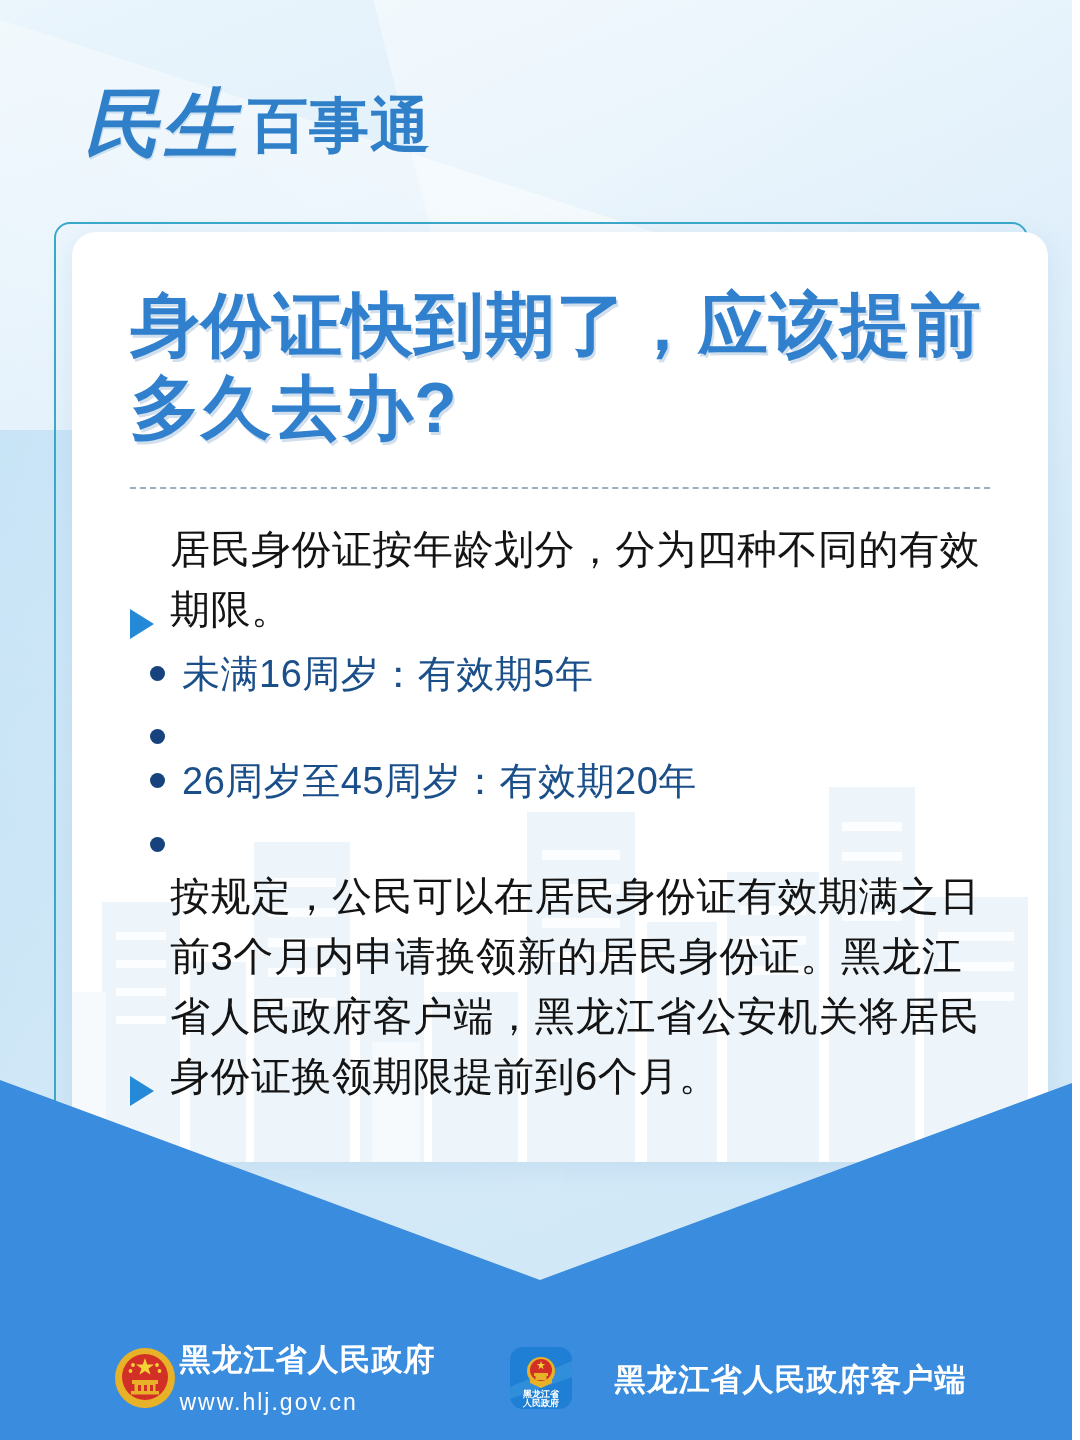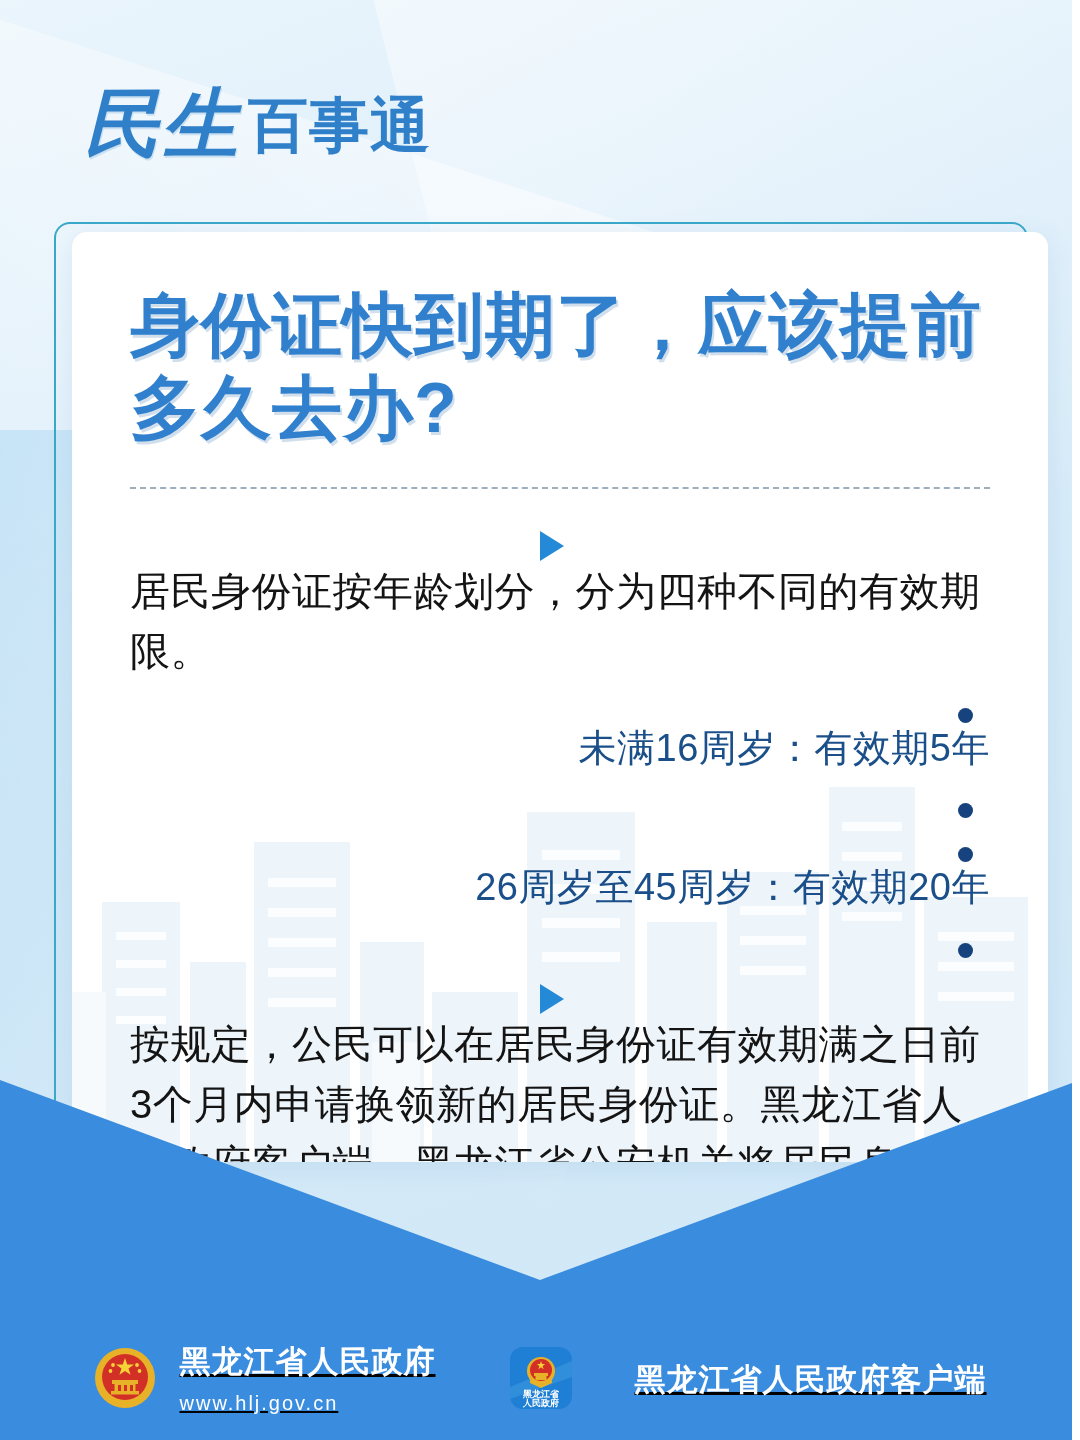--- a/index.html
+++ b/index.html
@@ -92,21 +92,21 @@
   }
 
   
   .card {
     position: absolute;
     left: 72px;
     top: 232px;
     width: 976px;
     height: 930px;
     background: #ffffff;
-    border-radius: 15px;
+    border-radius: 24px;
     box-shadow: 0 6px 26px rgba(90,150,200,0.14);
     z-index: 4;
     overflow: hidden;
   }
 
   
   .city {
     position: absolute;
     left: 0;
     bottom: 0;
@@ -136,23 +136,22 @@
   .divider {
     margin: 38px 0 30px 0;
     border: 0;
     border-top: 2px dashed #7d93a8;
     opacity: 0.75;
   }
 
   
   .bullet-row {
     display: flex;
-    align-items: center;
+    align-items: flex-end;
     margin-bottom: 10px;
-    flex-direction: column;
   }
   .tri-marker {
     flex: 0 0 auto;
     width: 0;
     height: 0;
     border-top: 15px solid transparent;
     border-bottom: 15px solid transparent;
     border-left: 24px solid #2489d6;
     margin-top: 12px;
     margin-right: 16px;
@@ -166,23 +165,22 @@
   }
 
   
   .sub-list {
     margin: 6px 0 14px 0;
     padding: 0;
     list-style: none;
   }
   .sub-item {
     display: flex;
-    align-items: flex-end;
+    align-items: flex-start;
     margin-bottom: 12px;
-    flex-direction: column;
   }
   .dot-marker {
     flex: 0 0 auto;
     width: 15px;
     height: 15px;
     border-radius: 50%;
     background: #16437d;
     margin-top: 17px;
     margin-left: 20px;
     margin-right: 17px;
@@ -230,40 +228,39 @@
     height: 120px;
     display: flex;
     align-items: center;
     justify-content: center;
     gap: 74px;
     z-index: 7;
   }
   .footer-block {
     display: flex;
     align-items: center;
-    gap: 24px;
-    text-decoration: underline;
+    gap: 4px;
   }
   .emblem {
     flex: 0 0 auto;
   }
   .footer-texts {
     display: flex;
     flex-direction: column;
     justify-content: center;
   }
   .footer-title {
     font-size: 31px;
     font-weight: 700;
     color: #ffffff;
     letter-spacing: 1px;
     line-height: 1.15;
   }
   .footer-url {
-    font-size: 20px;
+    font-size: 23px;
     color: #ffffff;
     letter-spacing: 2px;
     line-height: 1.3;
     margin-top: 10px;
   }
   .app-icon {
     flex: 0 0 auto;
   }
   .footer-title-lg {
     font-size: 31px;

